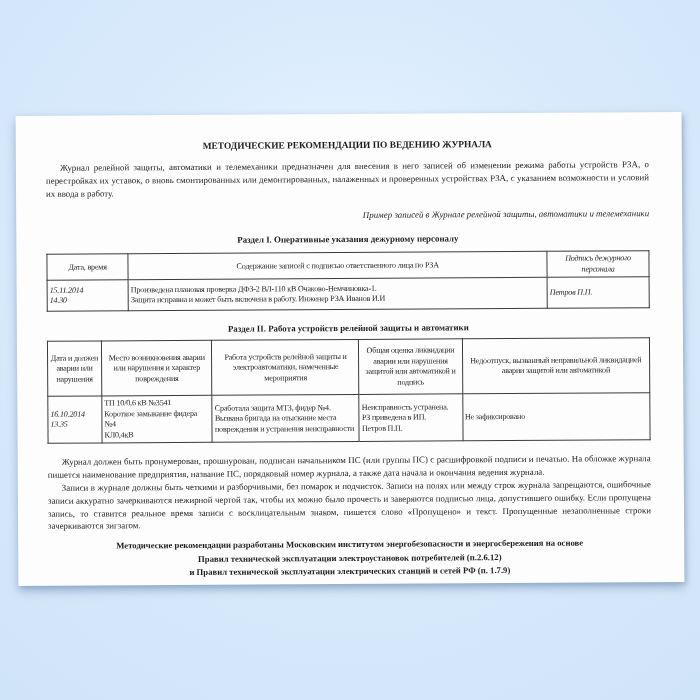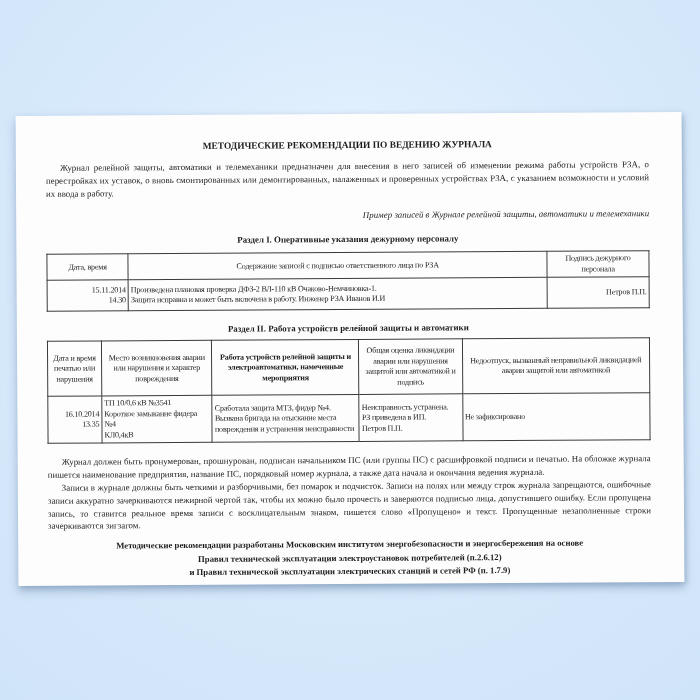--- a/index.html
+++ b/index.html
@@ -26,28 +26,28 @@
   table{width:100%;border-collapse:collapse;table-layout:fixed;}
   th,td{
     border:1px solid #3b3b3b;
     font-size:8.1px;line-height:10.5px;font-weight:normal;
     padding:2px 2px;vertical-align:middle;
     letter-spacing:-0.2px;
     overflow:hidden;
   }
   th{text-align:center;}
   td{text-align:left;}
-  td.center{text-align:right;}
+  td.center{text-align:left;font-style:italic;}
   .pre{white-space:pre-line;}
   .t1 th{height:20px;}
   .t1 td{height:26px;}
   .t2 th{padding-top:6px;padding-bottom:6px;}
   .t2 td{height:38px;vertical-align:middle;}
-  .t1 .c1{width:13%;} .t1 .c2{width:70.5%;} .t1 .c3{width:16.5%;}
-  .t2 .d1{width:8.5%;} .t2 .d2{width:18.3%;margin-left:36px;} .t2 .d3{width:24.6%;font-weight:bold;} .t2 .d4{width:17%;margin-left:36px;} .t2 .d5{width:31.6%;}
+  .t1 .c1{width:13%;} .t1 .c2{width:70.5%;} .t1 .c3{width:16.5%;font-style:italic;}
+  .t2 .d1{width:8.5%;} .t2 .d2{width:18.3%;margin-left:36px;} .t2 .d3{width:24.6%;} .t2 .d4{width:17%;margin-left:36px;} .t2 .d5{width:31.6%;}
   .body-text{margin-top:12px;}
   .footer{margin-top:7px;font-size:8.7px;font-weight:bold;text-align:center;line-height:13.4px;}
 </style>
 </head>
 <body>
 
 <div class="scene">
   <div class="page">
 
     <div class="title">МЕТОДИЧЕСКИЕ РЕКОМЕНДАЦИИ ПО ВЕДЕНИЮ ЖУРНАЛА</div>
@@ -73,21 +73,21 @@
         <td class="center">Петров П.П.</td>
       </tr>
     </tbody>
       </table>
 
     <div class="sec-heading sec2-heading">Раздел II. Работа устройств релейной защиты и автоматики</div>
 
     <table class="t2">
       <tbody>
           <tr>
-        <th class="d1">Дата и время печатью или нарушения</th>
+        <th class="d1">Дата и должен аварии или нарушения</th>
         <th class="d2">Место возникновения аварии или нарушения и характер повреждения</th>
         <th class="d3">Работа устройств релейной защиты и электроавтоматики, намеченные мероприятия</th>
         <th class="d4">Общая оценка ликвидации аварии или нарушения защитой или автоматикой и подпись</th>
         <th class="d5">Недоотпуск, вызванный неправильной ликвидацией аварии защитой или автоматикой</th>
       </tr>
       <tr>
         <td class="center pre">16.10.2014
 13.35</td>
         <td class="pre">ТП 10/0,6 кВ №3541
 Короткое замыкание фидера №4

